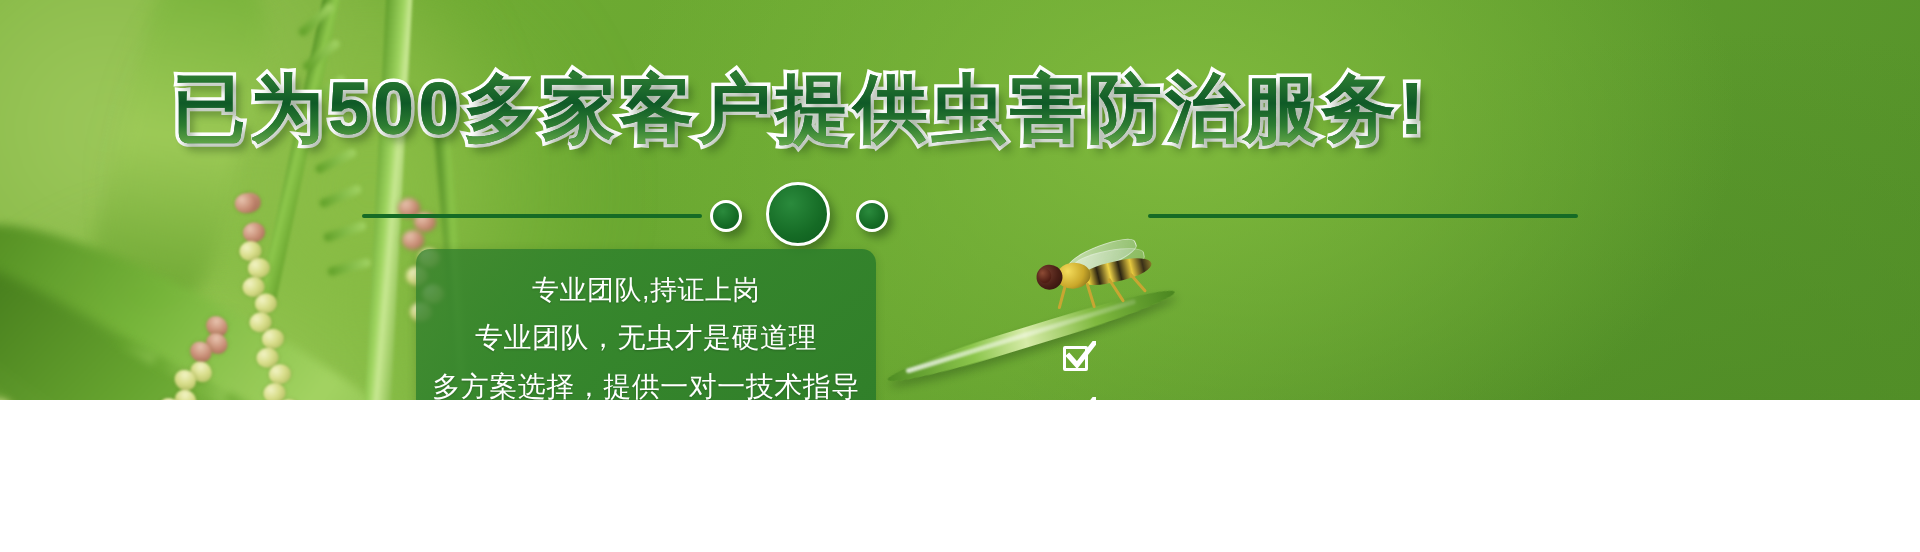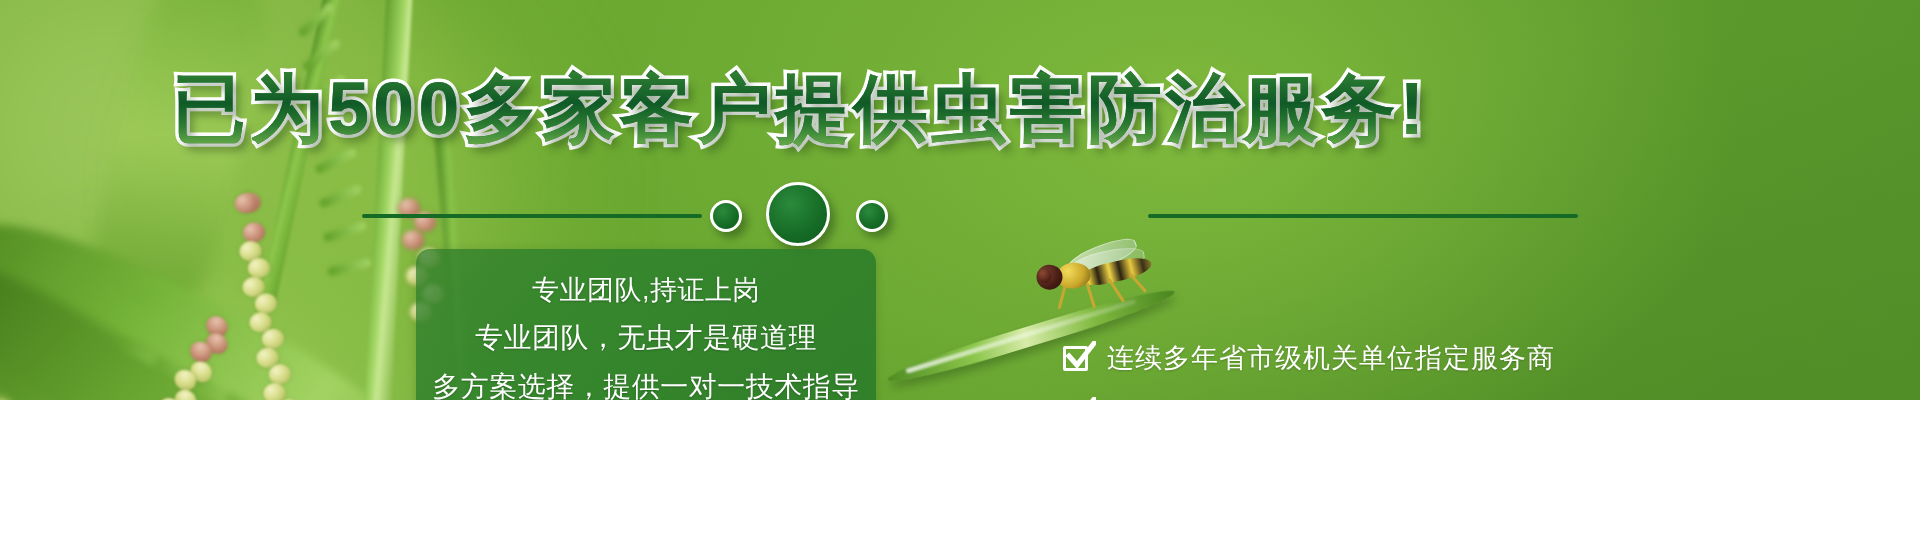--- a/index.html
+++ b/index.html
@@ -313,21 +313,20 @@
 
   <div class="checks">
 
     <div class="check-row">
       <div class="check-box">
         <div class="bx"></div>
         <svg class="tick" viewBox="0 0 30 30" aria-hidden="true">
           <path d="M3 15 L11 24 L29 1" fill="none" stroke="#ffffff" stroke-width="5" stroke-linecap="square" stroke-linejoin="miter"></path>
         </svg>
       </div>
-      <div class="check-label">连续多年省市级机关单位指定服务商</div>
     </div>
 
     <div class="check-row">
       <div class="check-box">
         <div class="bx"></div>
         <svg class="tick" viewBox="0 0 30 30" aria-hidden="true">
           <path d="M3 15 L11 24 L29 1" fill="none" stroke="#ffffff" stroke-width="5" stroke-linecap="square" stroke-linejoin="miter"></path>
         </svg>
       </div>
     </div>

